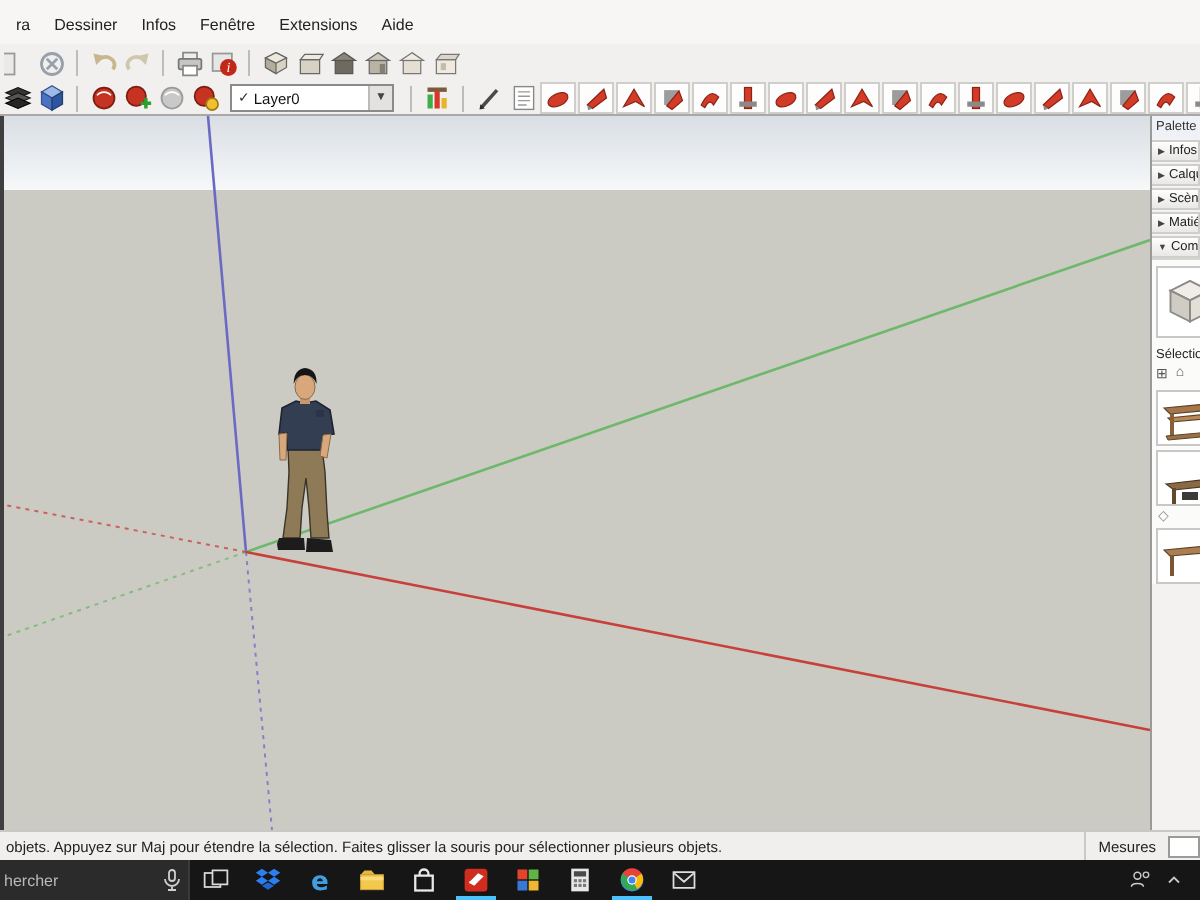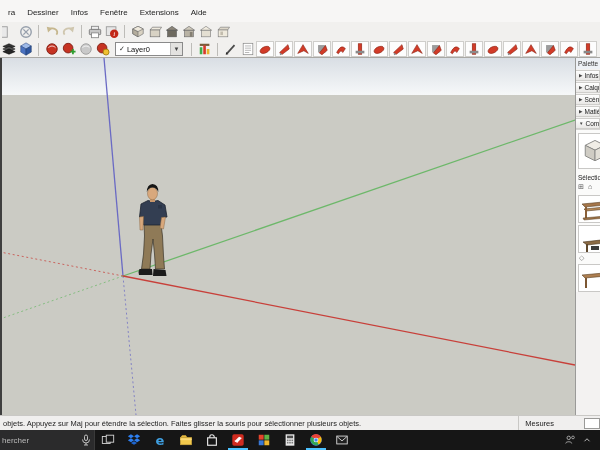--- a/index.html
+++ b/index.html
@@ -16,21 +16,21 @@
   
   .toolbar { position:absolute; left:0; width:600px; background:#f1f0ee; display:flex; align-items:center; }
   #toolbar-top { top:22px; height:19px; }
   #toolbar-second { top:41px; height:17px; border-bottom:1px solid #a9a8a4; }
   .ticon { width:17px; height:16px; display:inline-flex; align-items:center; justify-content:center; flex:0 0 auto; }
   .ticon svg { display:block; }
   .ticon.plugin { background:#fdfdfd; border:1px solid #cfcecb; width:18px; height:16px; }
   .tsep { width:1px; height:13px; background:#bdbcb8; margin:0 4px; flex:0 0 auto; }
 
   
-  #layer-combo { display:inline-flex; align-items:center; width:68px; height:14px; background:#fff;
+  #layer-combo { display:inline-flex; align-items:center; width:82px; height:14px; background:#fff;
                  border:1px solid #8a8a8a; margin:0 4px; flex:0 0 auto; }
   #layer-combo .check { font-size:7px; color:#333; padding:0 2px 0 3px; }
   #layer-combo .val { font-size:7.5px; color:#111; flex:1; overflow:hidden; white-space:nowrap; }
   #layer-combo .drop { width:12px; height:12px; background:#e3e2e0; border-left:1px solid #bbb;
                        display:flex; align-items:center; justify-content:center; font-size:6px; color:#444; }
 
   
   #viewport { position:absolute; left:0; top:58px; width:575px; height:357px; overflow:hidden;
               background:#cbcbc4; }
   #sky { position:absolute; left:0; top:0; width:575px; height:37px;
@@ -51,21 +51,21 @@
   #comp-preview { margin:3px 2px 2px 2px; width:34px; height:36px; background:#fff; border:1px solid #c9c8c6;
                   display:flex; align-items:center; justify-content:center; }
   #comp-select-label { font-size:6.5px; color:#222; padding:3px 0 1px 2px; white-space:nowrap; }
   #comp-mini-icons { display:flex; gap:4px; padding:1px 0 2px 2px; font-size:7px; color:#555; }
   .thumb { margin:2px 2px 0 2px; width:30px; height:28px; background:#fff; border:1px solid #c9c8c6;
            overflow:hidden; }
   #thumb-nav { font-size:7px; color:#8a8a88; padding:1px 0 0 3px; }
 
   
   #statusbar { position:absolute; left:0; top:415px; width:600px; height:15px; background:#f0efee;
-               border-top:1px solid #c9c8c5; display:flex; align-items:center; overflow:hidden;gap:24px; }
+               border-top:1px solid #c9c8c5; display:flex; align-items:center; overflow:hidden; }
   #status-msg { font-size:7.5px; color:#222; padding-left:3px; white-space:nowrap; flex:1; overflow:hidden; }
   #measure-label { font-size:7.5px; color:#222; padding:4px 6px; border-left:1px solid #c9c8c5; height:100%;
                    display:flex; align-items:center; white-space:nowrap; }
   #measure-box { width:16px; height:11px; background:#fff; border:1px solid #9a9a98; margin-right:0; flex:0 0 auto; }
 
   
   #taskbar { position:absolute; left:0; top:430px; width:600px; height:20px; background:#161616;
              display:flex; align-items:stretch; }
   #tb-search { width:95px; background:#2b2b2c; border-right:1px solid #3a3a3a; display:flex;
                align-items:center; overflow:hidden; }

